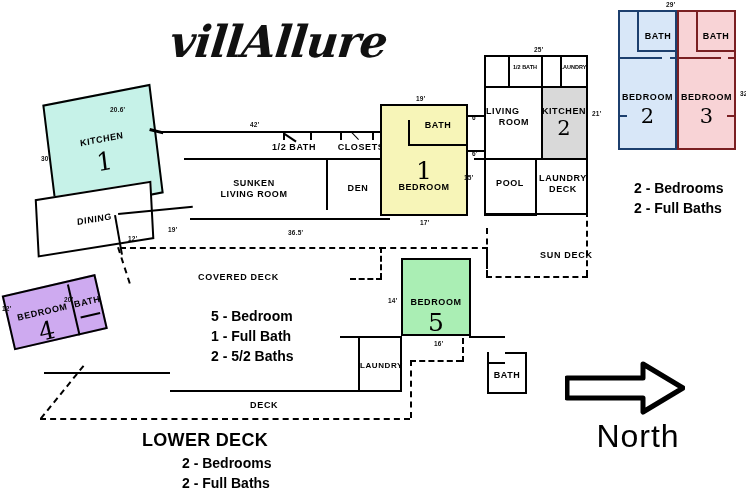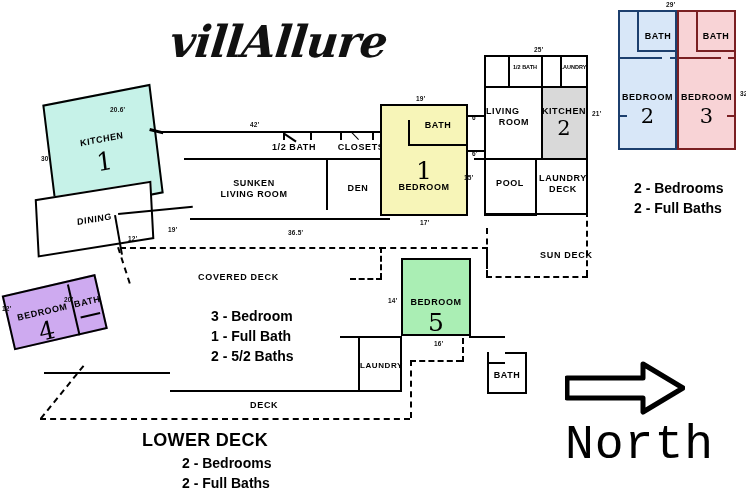--- a/index.html
+++ b/index.html
@@ -28,22 +28,22 @@
   
   .dash{border:0;border-top:2px dashed #000;}
   .dashv{border:0;border-left:2px dashed #000;}
 
   
   .lvlTitle{font-size:18px;font-weight:700;letter-spacing:.3px;white-space:nowrap;}
   .lvlLine{font-size:14px;font-weight:700;white-space:nowrap;}
 
   
   #northWrap{left:565px;top:360px;width:130px;height:115px;}
-  #northTxt{font-family:Liberation Mono, monospace;font-size:48px;
-            letter-spacing:1px;text-align:center;width:130px;top:58px;left:0;}
+  #northTxt{font-family:Liberation Sans, sans-serif;font-size:32px;
+            letter-spacing:1px;text-align:center;width:130px;top:58px;left:8px;}
 
   .deckLbl{font-size:9px;font-weight:700;letter-spacing:.7px;white-space:nowrap;}
 </style>
 </head>
 <body>
 
 <div id="plan">
 
   <div class="abs" id="logo">villAllure</div>
 
@@ -197,21 +197,21 @@
   <div class="abs dashv" style="left:486px;top:228px;height:48px;"></div>
   <div class="abs dashv" style="left:586px;top:152px;height:124px;"></div>
   <div class="abs dash" style="left:486px;top:276px;width:102px;"></div>
   <div class="abs rlabel deckLbl" style="left:540px;top:250px;">SUN DECK</div>
 
   <div class="abs dash" style="left:380px;top:247px;width:108px;"></div>
   <div class="abs dashv" style="left:380px;top:247px;height:32px;"></div>
   <div class="abs dashv" style="left:486px;top:247px;height:30px;"></div>
   <div class="abs dash" style="left:350px;top:278px;width:32px;"></div>
 
-  <div class="abs lvlLine" style="left:211px;top:308px;">3 - Bedroom</div>
+  <div class="abs lvlLine" style="left:211px;top:308px;">5 - Bedroom</div>
   <div class="abs lvlLine" style="left:211px;top:328px;">1 - Full Bath</div>
   <div class="abs lvlLine" style="left:211px;top:348px;">2 - 5/2 Baths</div>
 
   <div class="abs" style="left:8px;top:295px;width:96px;height:56px;background:#ceaaf0;
               border:2px solid #000;box-sizing:border-box;
               transform:rotate(-13deg);transform-origin:0 50%;">
     <div class="abs rlabel" style="left:2px;top:18px;width:64px;text-align:center;">BEDROOM</div>
     <div class="abs rnum" style="left:2px;top:29px;width:64px;text-align:center;">4</div>
     <div class="abs ln" style="left:64px;top:2px;width:2px;height:52px;"></div>
     <div class="abs rlabel" style="left:66px;top:18px;width:28px;text-align:center;">BATH</div>

